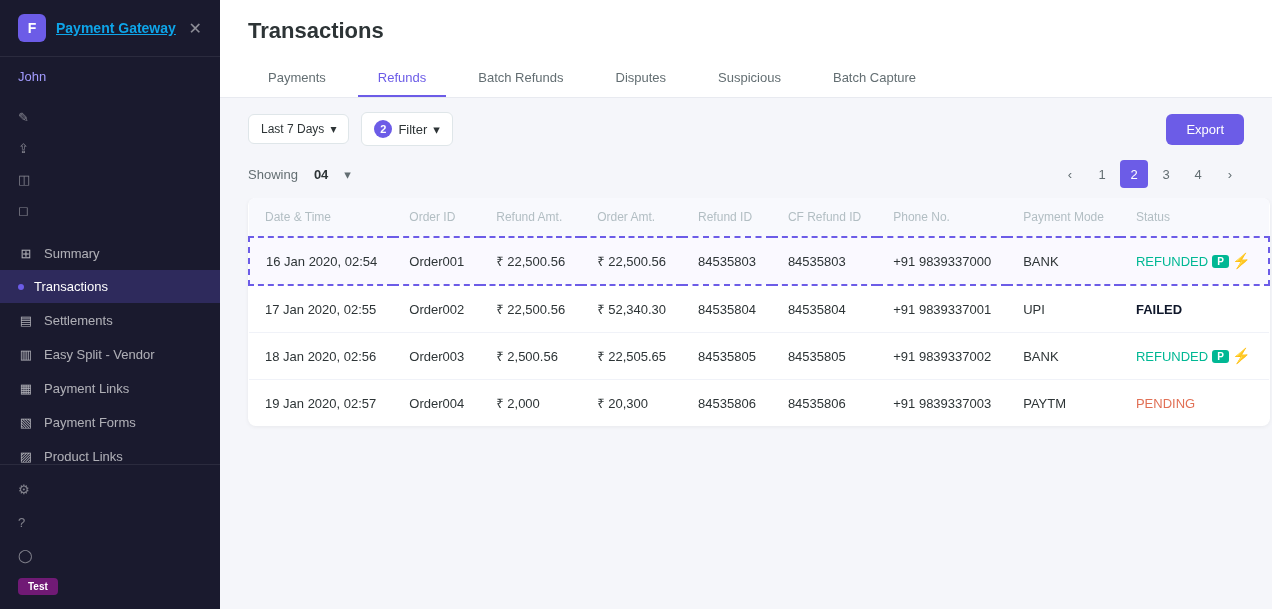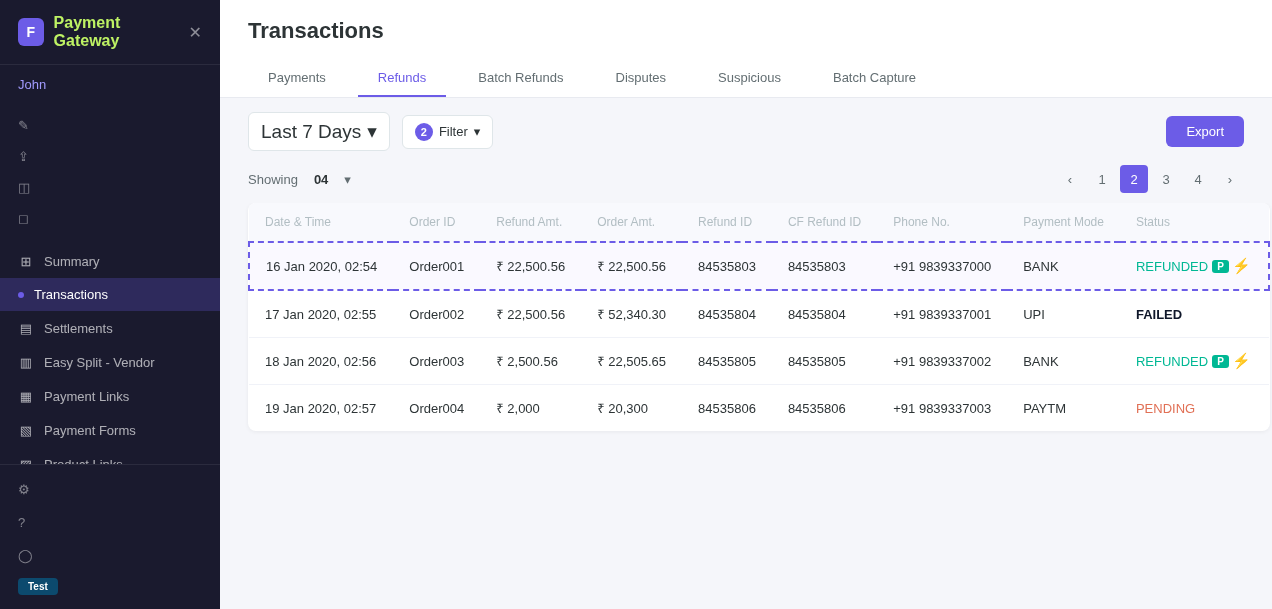--- a/index.html
+++ b/index.html
@@ -22,23 +22,24 @@
       border-bottom: 1px solid rgba(255,255,255,0.08);
     }
     .logo-icon {
       width: 28px; height: 28px;
       background: #6c5ce7;
       border-radius: 6px;
       display: flex; align-items: center; justify-content: center;
       color: white; font-weight: bold; font-size: 14px;
     }
     .sidebar-title {
-      color: #bef264;
-      font-size: 16px;
+      color: #0ea5e9;
+      font-size: 14px;
       font-weight: 600;
+      text-decoration: underline;
     }
     .sidebar-close {
       margin-left: auto;
       color: rgba(255,255,255,0.5);
       cursor: pointer;
       font-size: 16px;
     }
     .sidebar-user {
       padding: 12px 18px;
       color: #a29bfe;
@@ -95,21 +96,21 @@
       display: flex;
       align-items: center;
       padding: 9px 18px;
       color: rgba(255,255,255,0.45);
       font-size: 13px;
       gap: 10px;
       cursor: pointer;
     }
     .test-badge {
       margin: 6px 18px;
-      background: #0c4a6e;
+      background: #701a75;
       color: white;
       font-size: 10px;
       font-weight: 600;
       padding: 3px 10px;
       border-radius: 4px;
       display: inline-block;
     }
 
     
     .main {
@@ -157,21 +158,21 @@
       background: #f5f6fa;
     }
     .date-filter {
       display: flex;
       align-items: center;
       gap: 6px;
       background: white;
       border: 1px solid #dfe6e9;
       border-radius: 6px;
       padding: 7px 12px;
-      font-size: 19px;
+      font-size: 12px;
       color: #2d3436;
       cursor: pointer;
     }
     .filter-btn {
       display: flex;
       align-items: center;
       gap: 6px;
       background: white;
       border: 1px solid #dfe6e9;
       border-radius: 6px;

